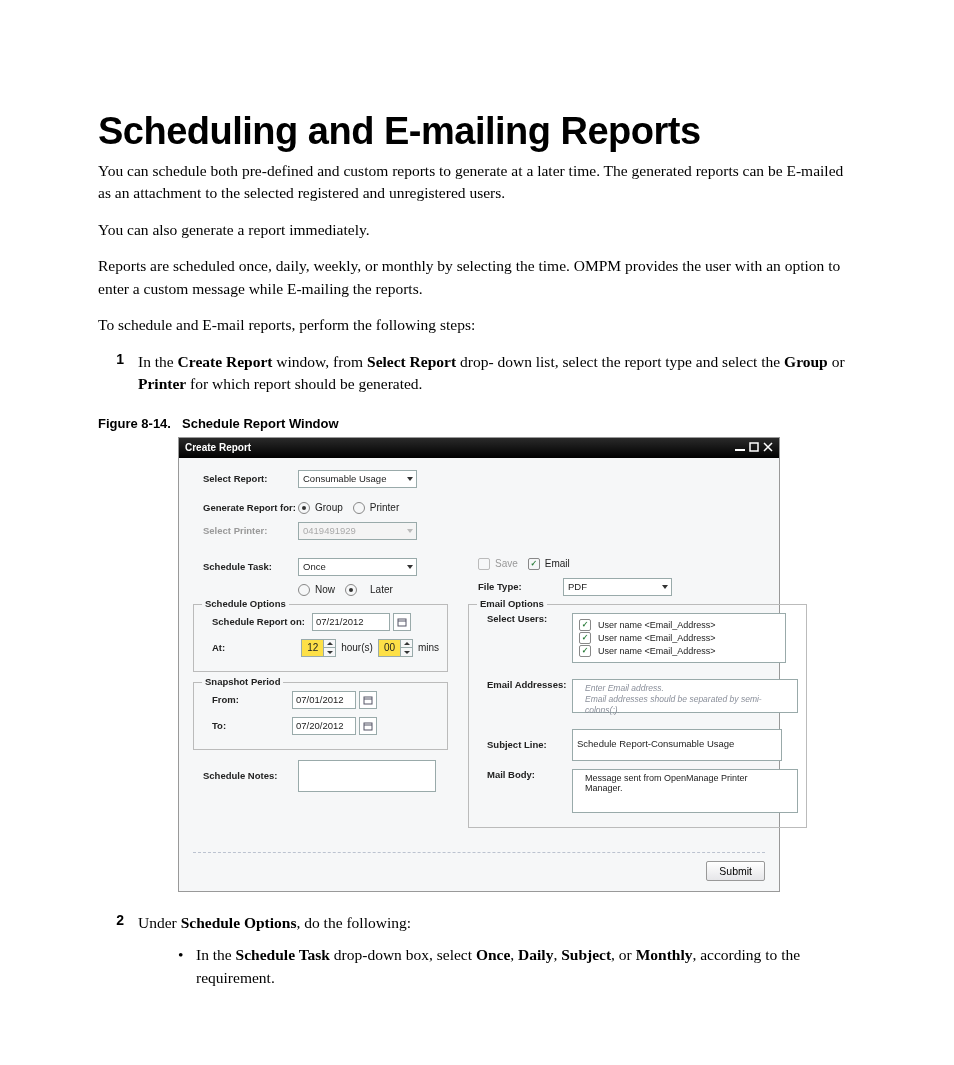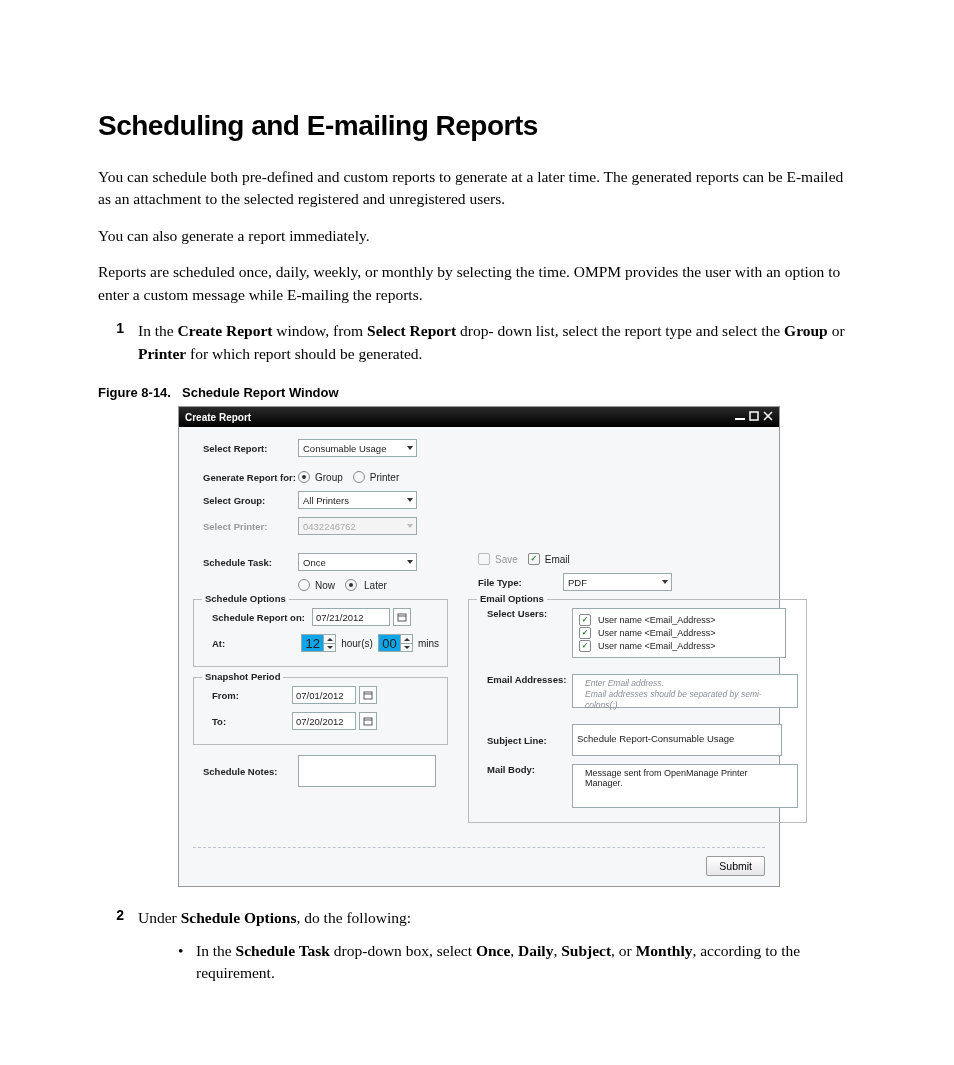--- a/index.html
+++ b/index.html
@@ -9,22 +9,22 @@
     font-family: Georgia, 'Times New Roman', serif;
     color: #000;
     width: 954px;
   }
   .page {
     padding: 110px 98px 40px 98px;
   }
   h1 {
     font-family: Arial, Helvetica, sans-serif;
     font-weight: 700;
-    font-size: 28px;
-    margin: 0 0 24px 0;
+    font-size: 38px;
+    margin: 0 0 7px 0;
     letter-spacing: -0.5px;
   }
   p.body {
     font-size: 15.5px;
     line-height: 1.45;
     margin: 0 0 14px 0;
   }
   .bold { font-weight: 700; }
   .numlist { margin: 0 0 14px 0; }
   .numitem { display: flex; margin: 0 0 10px 0; }
@@ -106,21 +106,21 @@
   .cb.on::after { content:"✓"; font-size:8px; line-height:1; color:#2a7c3a; font-weight:700; }
   .cb.dim { border-color:#bbb; }
   .fieldset { border:1px solid #bbb; margin: 6px 0 10px 0; padding: 8px 8px 6px 8px; position:relative; }
   .fieldset .legend {
     position:absolute; top:-7px; left:8px; background:#f6f7f8; padding:0 3px;
     font-weight:700; font-size:9.5px;
   }
   .datebox { border:1px solid #9aa; background:#fff; height:16px; width:70px; padding:0 3px; display:flex; align-items:center; font-size:9.5px; }
   .calicon { width:16px; height:16px; border:1px solid #9aa; background:#fff; display:inline-flex; align-items:center; justify-content:center; margin-left:3px; }
   .calicon svg { width:10px; height:10px; }
-  .spin { border:1px solid #9aa; background:#0ea5e9; height:16px; width:24px; display:flex; align-items:center; justify-content:center; font-size:13px; }
+  .spin { border:1px solid #9aa; background:#fde047; height:16px; width:24px; display:flex; align-items:center; justify-content:center; font-size:10px; }
   .spinbtns { width:12px; height:16px; border:1px solid #9aa; border-left:none; display:flex; flex-direction:column; }
   .spinbtns div { flex:1; display:flex; align-items:center; justify-content:center; }
   .spinbtns div:first-child { border-bottom:1px solid #9aa; }
   .tri-up,.tri-down{ width:0;height:0;border-left:3px solid transparent;border-right:3px solid transparent;}
   .tri-up{border-bottom:3px solid #333;}
   .tri-down{border-top:3px solid #333;}
   .cols { display:flex; gap: 20px; }
   .colL { width: 255px; }
   .colR { flex:1; }
   .txt { border:1px solid #9aa; background:#fff; padding:8px 4px; font-size:9.5px; width: 200px; height:14px; }
@@ -136,20 +136,21 @@
   .clearfix::after{content:"";display:block;clear:both;}
 </style>
 </head>
 <body>
 
 <div class="page">
   <h1>Scheduling and E-mailing Reports</h1>
   <p class="body">You can schedule both pre-defined and custom reports to generate at a later time. The generated reports can be E-mailed as an attachment to the selected registered and unregistered users.</p>
   <p class="body">You can also generate a report immediately.</p>
   <p class="body">Reports are scheduled once, daily, weekly, or monthly by selecting the time. OMPM provides the user with an option to enter a custom message while E-mailing the reports.</p>
+  <p class="body">To schedule and E-mail reports, perform the following steps:</p>
 
   <div class="numlist">
     <div class="numitem">
       <div class="n">1</div>
       <div class="t">
         <span>In the </span><span class="bold">Create Report</span><span> window, from </span><span class="bold">Select Report</span><span> drop- down list, select the report type and select the </span><span class="bold">Group</span><span> or </span><span class="bold">Printer</span><span> for which report should be generated.</span>
       </div>
     </div>
   </div>
 
@@ -190,30 +191,23 @@
               <span class="radio on"></span>
               <span>Group</span>
             </span>
           <span style="display:flex;align-items:center;gap:2px;">
               <span class="radio"></span>
               <span>Printer</span>
             </span>
         </span>
       </div>
       <div class="row">
-        <span class="lbl">Select Group:</span>
-        <span class="sel">
-            <span>All Printers</span>
-            <span class="caret"></span>
-          </span>
-      </div>
-      <div class="row">
         <span class="lbl dim">Select Printer:</span>
         <span class="sel dis">
-            <span>0432246762</span>
+            <span>0419491929</span>
             <span class="caret"></span>
           </span>
       </div>
 
       <div style="height:10px"></div>
 
       <div class="cols">
         <div class="colL">
           <div class="row">
             <span class="lbl">Schedule Task:</span>
@@ -222,21 +216,21 @@
                 <span class="caret"></span>
               </span>
           </div>
           <div class="row">
             <span class="lbl"></span>
             <span style="display:flex;align-items:center;gap:10px;">
               <span style="display:flex;align-items:center;gap:2px;">
                   <span class="radio"></span>
                   <span>Now</span>
                 </span>
-              <span style="display:flex;align-items:center;gap:4px;">
+              <span style="display:flex;align-items:center;gap:10px;">
                   <span class="radio on"></span>
                   <span>Later</span>
                 </span>
             </span>
           </div>
 
           <div class="fieldset">
             <span class="legend">Schedule Options</span>
             <div class="row">
               <span class="lbl" style="width:100px">Schedule Report on:</span>

